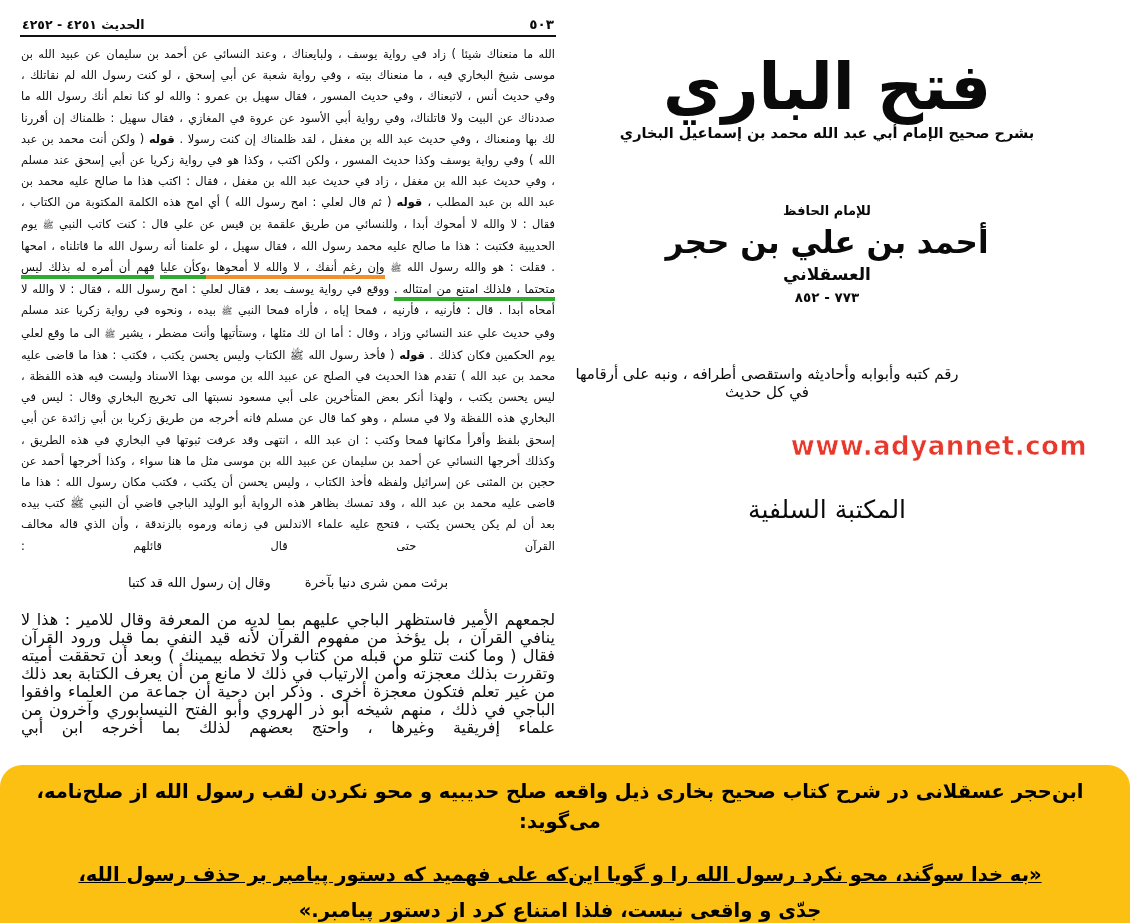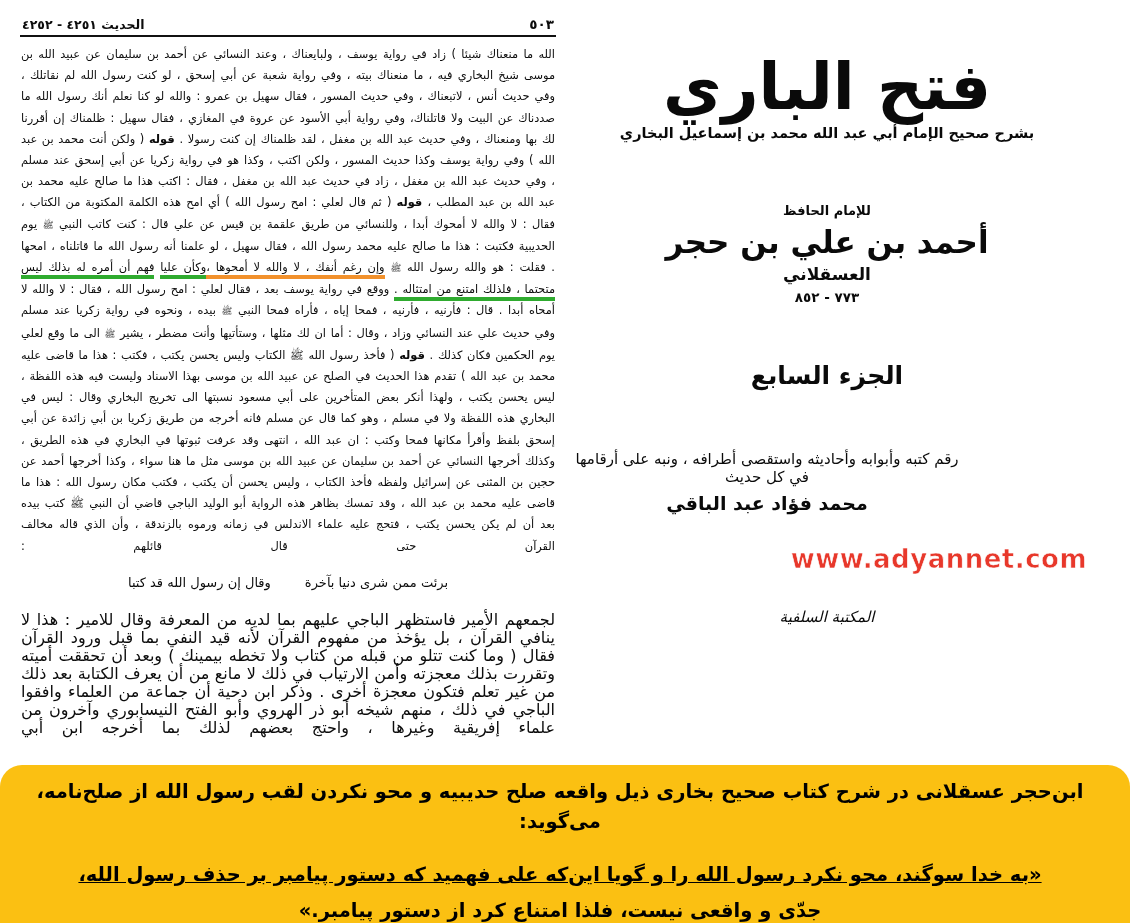--- a/index.html
+++ b/index.html
@@ -174,24 +174,23 @@
     text-shadow:
       -1.4px 0 0 #fff, 1.4px 0 0 #fff,
       0 -1.4px 0 #fff, 0 1.4px 0 #fff,
       -1px -1px 0 #fff, 1px -1px 0 #fff,
       -1px 1px 0 #fff, 1px 1px 0 #fff;
     font-family: "DejaVu Sans", "Liberation Sans", sans-serif;
     text-align: right;
   }
   .tp-publisher {
     margin-top: 34px;
-    font-size: 15px;
+    font-size: 25px;
     font-weight: 500;
     letter-spacing: 2.5px;
-    font-style: italic;
   }
 
   
   .caption-banner {
     position: absolute;
     left: 0;
     top: 765px;
     width: 1130px;
     height: 158px;
     background: #fbc012;
@@ -248,24 +247,22 @@
 
   <div class="scan-right">
     <div class="tp-title">فتح الباري</div>
     <div class="tp-subtitle">بشرح صحيح الإمام أبي عبد الله محمد بن إسماعيل البخاري</div>
 
     <div class="tp-author-pre">للإمام الحافظ</div>
     <div class="tp-author">أحمد بن علي بن حجر</div>
     <div class="tp-nisba">العسقلاني</div>
     <div class="tp-dates">٧٧٣ - ٨٥٢</div>
 
-    <div class="tp-volume">الجزء السابع</div>
 
     <div class="tp-editor-note">رقم كتبه وأبوابه وأحاديثه واستقصى أطرافه ، ونبه على أرقامها في كل حديث</div>
-    <div class="tp-editor-name">محمد فؤاد عبد الباقي</div>
 
     <div class="tp-watermark">www.adyannet.com</div>
 
     <div class="tp-publisher">المكتبة السلفية</div>
   </div>
 
   <div class="caption-banner">
     <div class="caption-line l1">ابن‌حجر عسقلانی در شرح کتاب صحیح بخاری ذیل واقعه صلح حدیبیه و محو نکردن لقب رسول الله از صلح‌نامه، می‌گوید:</div>
     <div class="caption-line l2">«به خدا سوگند، محو نکرد رسول الله را و گویا این‌که علی فهمید که دستور پیامبر بر حذف رسول الله،</div>
     <div class="caption-line l3">جدّی و واقعی نیست، فلذا امتناع کرد از دستور پیامبر.»</div>

